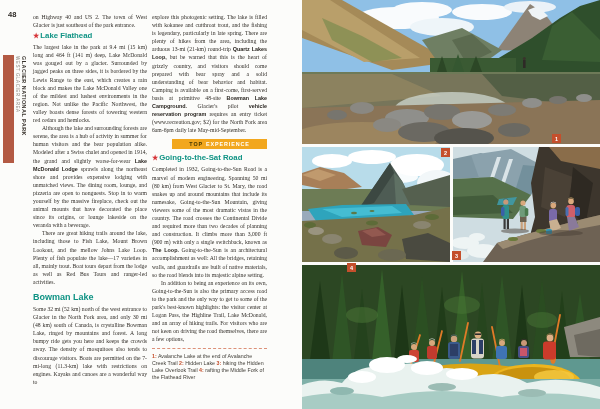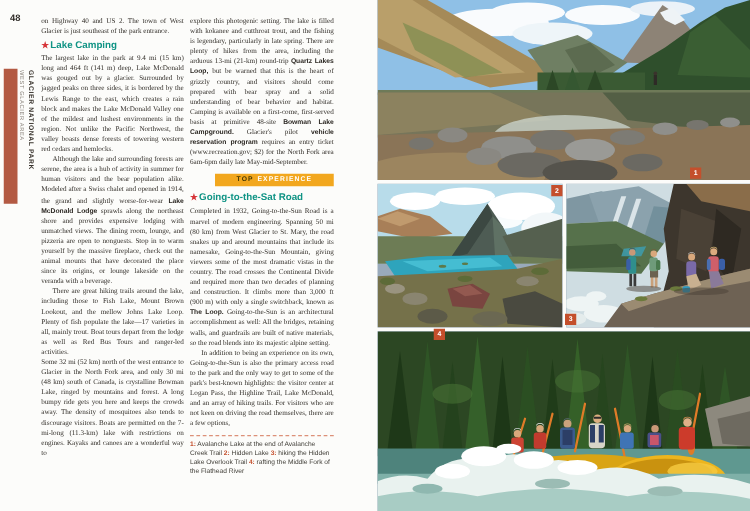--- a/index.html
+++ b/index.html
@@ -44,24 +44,25 @@
 
 <div class="spread">
 
   <div class="page-num">48</div>
   <div class="tab-bar"></div>
   <div class="side-sub">WEST GLACIER AREA</div>
   <div class="side-title">GLACIER NATIONAL PARK</div>
 
   <div class="col col-left">
     <p class="body"><span>on Highway 40 and US 2. The town of West Glacier is just southeast of the park entrance.</span></p>
-    <h2 class="starhead"><span class="star">★</span><span>Lake Camping</span></h2>
+    <h2 class="starhead"><span class="star">★</span><span>Lake Flathead</span></h2>
     <p class="body"><span>The largest lake in the park at 9.4 mi (15 km) long and 464 ft (141 m) deep, Lake McDonald was gouged out by a glacier. Surrounded by jagged peaks on three sides, it is bordered by the Lewis Range to the east, which creates a rain block and makes the Lake McDonald Valley one of the mildest and lushest environments in the region. Not unlike the Pacific Northwest, the valley boasts dense forests of towering western red cedars and hemlocks.</span></p>
     <p class="body ind"><span>Although the lake and surrounding forests are serene, the area is a hub of activity in summer for human visitors and the bear population alike. Modeled after a Swiss chalet and opened in 1914, the grand and slightly worse-for-wear </span><span class="seg-b">Lake McDonald Lodge</span><span> sprawls along the northeast shore and provides expensive lodging with unmatched views. The dining room, lounge, and pizzeria are open to nonguests. Stop in to warm yourself by the massive fireplace, check out the animal mounts that have decorated the place since its origins, or lounge lakeside on the veranda with a beverage.</span></p>
     <p class="body ind"><span>There are great hiking trails around the lake, including those to Fish Lake, Mount Brown Lookout, and the mellow Johns Lake Loop. Plenty of fish populate the lake—17 varieties in all, mainly trout. Boat tours depart from the lodge as well as Red Bus Tours and ranger-led activities.</span></p>
+    <h2 class="sechead">Bowman Lake</h2>
     <p class="body"><span>Some 32 mi (52 km) north of the west entrance to Glacier in the North Fork area, and only 30 mi (48 km) south of Canada, is crystalline Bowman Lake, ringed by mountains and forest. A long bumpy ride gets you here and keeps the crowds away. The density of mosquitoes also tends to discourage visitors. Boats are permitted on the 7-mi-long (11.3-km) lake with restrictions on engines. Kayaks and canoes are a wonderful way to</span></p>
   </div>
 
   <div class="col col-mid">
     <p class="body"><span>explore this photogenic setting. The lake is filled with kokanee and cutthroat trout, and the fishing is legendary, particularly in late spring. There are plenty of hikes from the area, including the arduous 13-mi (21-km) round-trip </span><span class="seg-b">Quartz Lakes Loop,</span><span> but be warned that this is the heart of grizzly country, and visitors should come prepared with bear spray and a solid understanding of bear behavior and habitat. Camping is available on a first-come, first-served basis at primitive 48-site </span><span class="seg-b">Bowman Lake Campground.</span><span> Glacier's pilot </span><span class="seg-b">vehicle reservation program</span><span> requires an entry ticket (www.recreation.gov; $2) for the North Fork area 6am-6pm daily late May-mid-September.</span></p>
     <div class="banner">
       <span class="bt">TOP</span>
       <span class="br">EXPERIENCE</span>
     </div>
     <h2 class="starhead"><span class="star">★</span><span>Going-to-the-Sat Road</span></h2>

